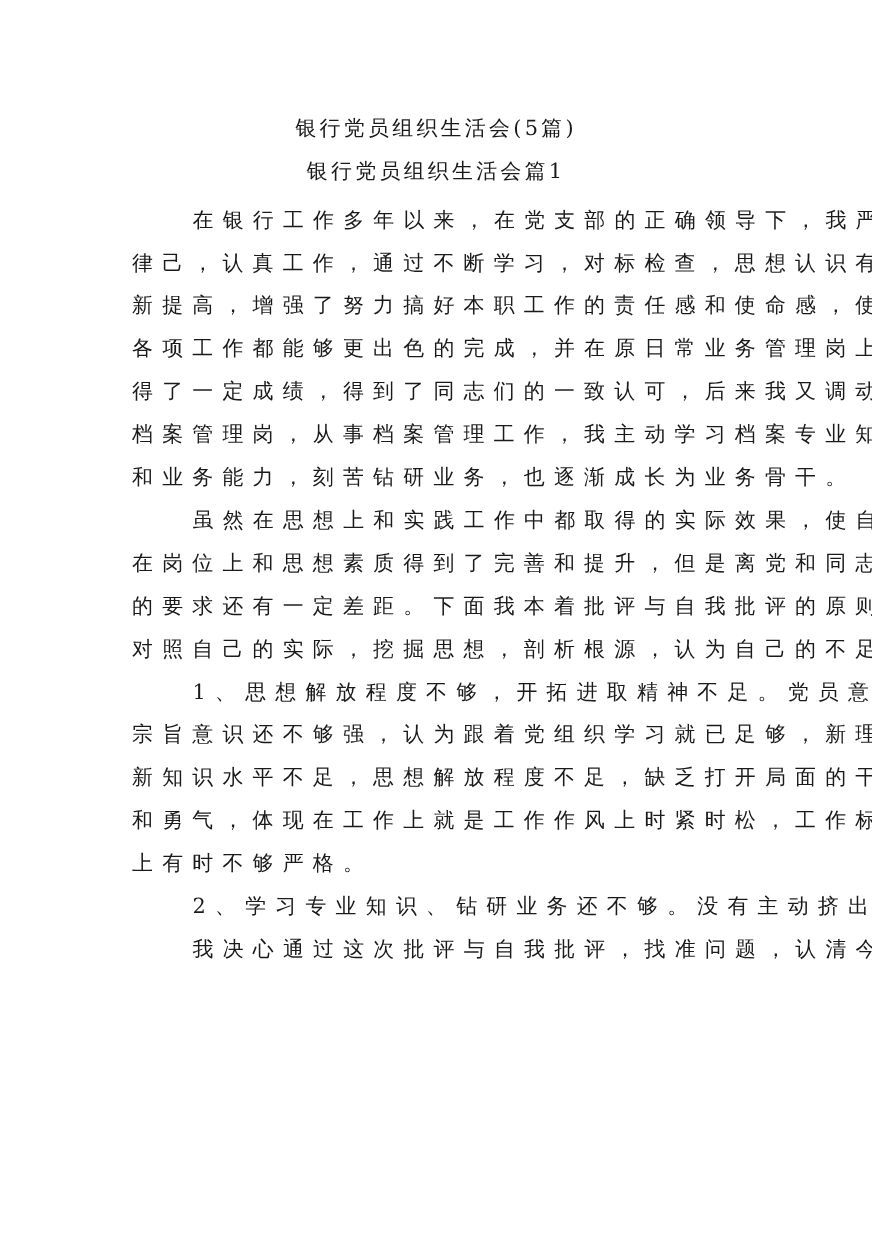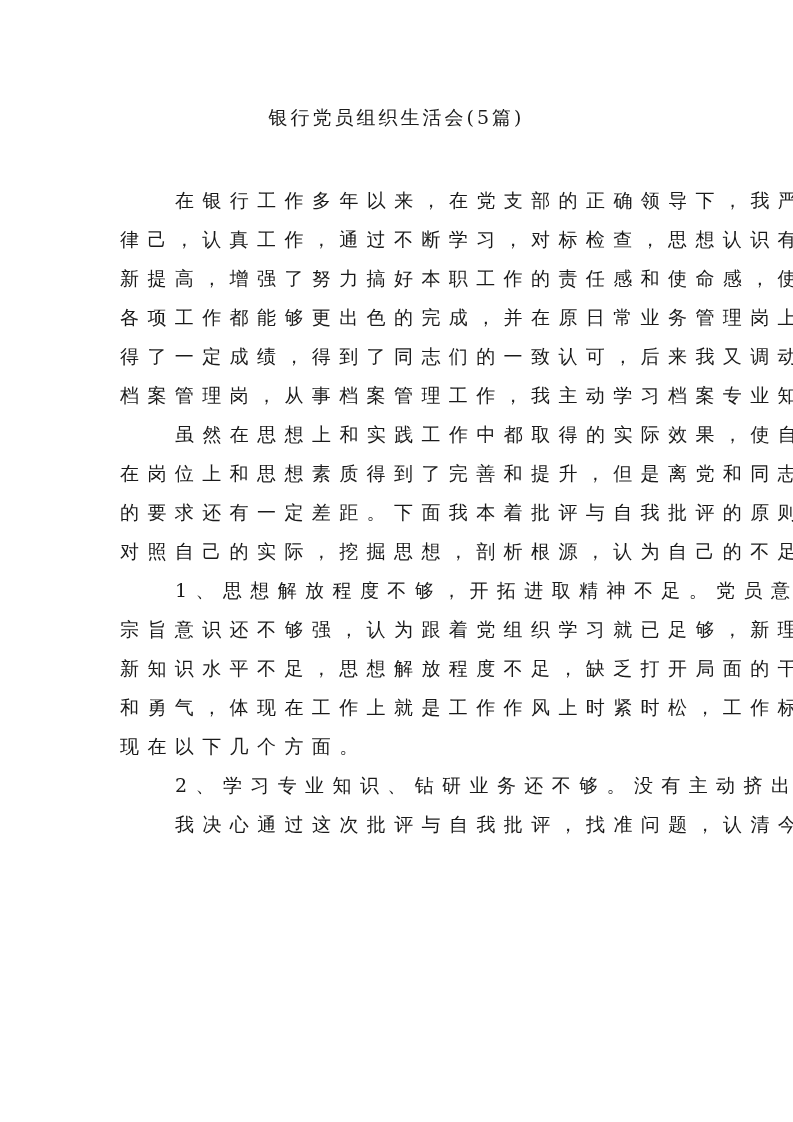--- a/index.html
+++ b/index.html
@@ -22,32 +22,34 @@
       height: 39px; line-height: 28px; font-size: 19px;
       letter-spacing: 8.4px; white-space: nowrap; overflow: visible;
     }
     .indent { padding-left: 55px; }
   </style>
 </head>
 <body>
 
 <div class="page">
   <div class="title t1">银行党员组织生活会(5篇)</div>
+  <div class="title t2">银行党员组织生活会篇1</div>
   <div class="body" id="body">
       <div class="line indent">在银行工作多年以来，在党支部的正确领导下，我严于</div>
       <div class="line">律己，认真工作，通过不断学习，对标检查，思想认识有了</div>
       <div class="line">新提高，增强了努力搞好本职工作的责任感和使命感，使得</div>
       <div class="line">各项工作都能够更出色的完成，并在原日常业务管理岗上去</div>
       <div class="line">得了一定成绩，得到了同志们的一致认可，后来我又调动至</div>
       <div class="line">档案管理岗，从事档案管理工作，我主动学习档案专业知识</div>
+      <div class="line">和业务能力，刻苦钻研业务，也逐渐成长为业务骨干。</div>
       <div class="line indent">虽然在思想上和实践工作中都取得的实际效果，使自己</div>
       <div class="line">在岗位上和思想素质得到了完善和提升，但是离党和同志们</div>
       <div class="line">的要求还有一定差距。下面我本着批评与自我批评的原则，</div>
       <div class="line">对照自己的实际，挖掘思想，剖析根源，认为自己的不足表</div>
       <div class="line indent">1、思想解放程度不够，开拓进取精神不足。党员意识、</div>
       <div class="line">宗旨意识还不够强，认为跟着党组织学习就已足够，新理论</div>
       <div class="line">新知识水平不足，思想解放程度不足，缺乏打开局面的干劲</div>
       <div class="line">和勇气，体现在工作上就是工作作风上时紧时松，工作标准</div>
-      <div class="line">现在以下几个方面。</div>
+      <div class="line">上有时不够严格。</div>
       <div class="line indent">2、学习专业知识、钻研业务还不够。没有主动挤出时</div>
       <div class="line indent">我决心通过这次批评与自我批评，找准问题，认清今后</div>
     </div>
 </div>
 
 </body></html>

